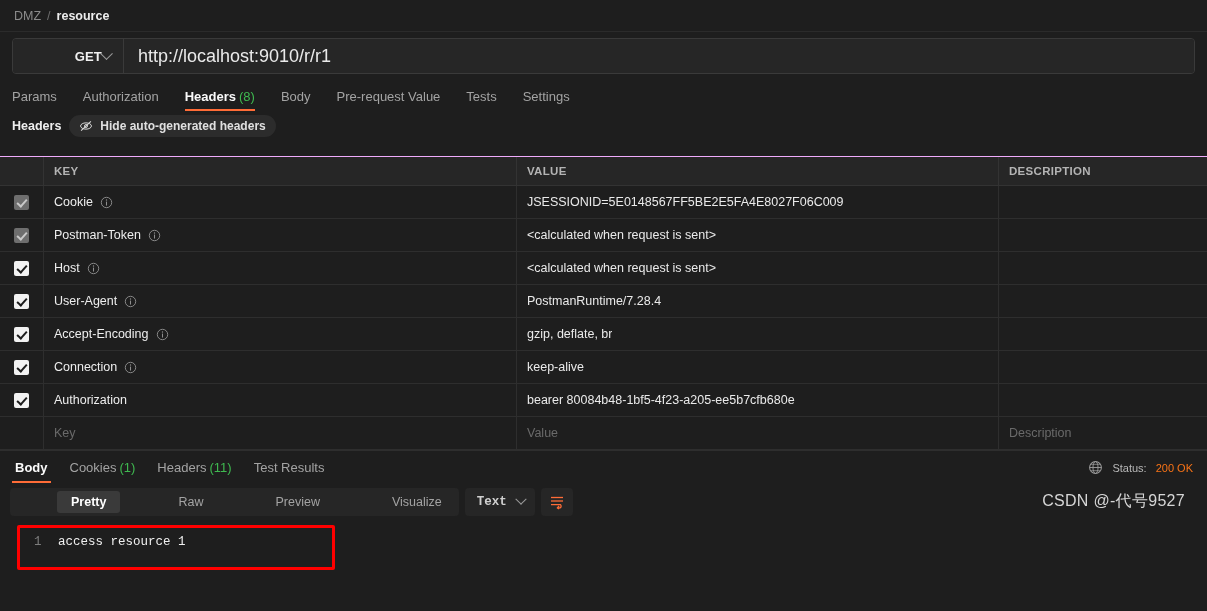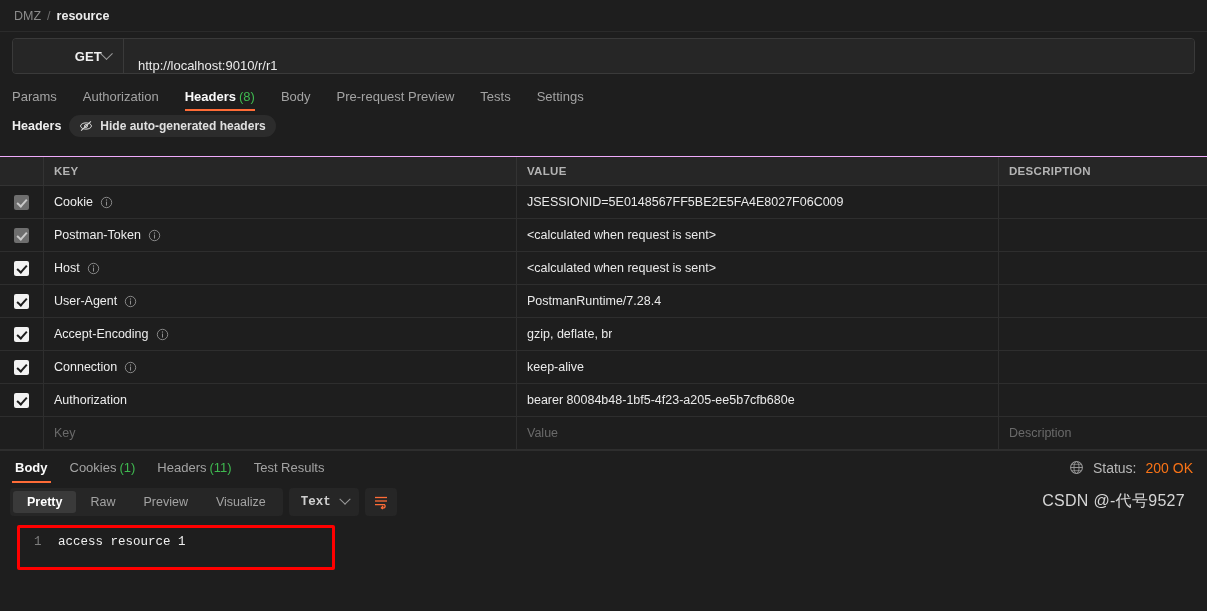--- a/index.html
+++ b/index.html
@@ -41,22 +41,22 @@
     width:111px; flex:0 0 111px;
     display:flex; align-items:center; justify-content:flex-end;
     padding:0 12px 0 16px;
     border-right:1px solid #3a3a3a;
     background:#262626;
   }
   .method-label { font-weight:bold; font-size:13px; color:#f0f0f0; letter-spacing:.2px; }
   .chev { width:9px; height:9px; border-right:1.6px solid #9a9a9a; border-bottom:1.6px solid #9a9a9a;
           transform:rotate(45deg) translate(-2px,-2px); }
   .url-input {
-    flex:1; display:flex; align-items:flex-end;
-    padding-left:14px; color:#eaeaea; font-size:13px; background:#262626;
+    flex:1; display:flex; align-items:center;
+    padding-left:14px; color:#eaeaea; font-size:18px; background:#262626;
   }
 
   
   .req-tabs {
     flex:0 0 31px; height:31px;
     display:flex; align-items:flex-end;
     padding-left:12px; gap:0;
     background:#1e1e1e;
   }
   .rtab {
@@ -130,26 +130,26 @@
     position:relative; padding:9px 11px 9px 11px; font-size:13px; color:#a3a3a3; line-height:1;
   }
   .stab.active { color:#fafafa; font-weight:bold; }
   .stab.active::after { content:""; position:absolute; left:8px; right:8px; bottom:0; height:2px; background:#ff6c37; }
   .stab .count { color:#3fb950; font-weight:normal; margin-left:3px; }
   .status-area {
     position:absolute; right:14px; top:0; height:33px;
     display:flex; align-items:center; gap:9px;
   }
   .globe { width:15px; height:15px; display:block; }
-  .status-txt { font-size:14px; color:#b8b8b8; }
+  .status-txt { font-size:11px; color:#b8b8b8; }
   .status-val { color:#f97316; }
 
   .fmt-bar { flex:0 0 38px; height:38px; display:flex; align-items:center; gap:6px; padding-left:10px; background:#1e1e1e; }
   .seg { display:flex; background:#262626; border-radius:4px; padding:3px; height:28px; align-items:center; }
-  .segbtn { padding:0 14px; font-size:12.5px; color:#a3a3a3; line-height:22px; border-radius:3px; }
+  .segbtn { padding:0 14px; font-size:12.5px; color:#a3a3a3; line-height:22px; border-radius:3px;margin-left:44px; }
   .segbtn.active { background:#3a3a3a; color:#ffffff; font-weight:bold; }
   .typebox {
     display:flex; align-items:center; gap:10px; height:28px; padding:0 10px 0 12px;
     background:#262626; border-radius:4px;font-family:Liberation Mono, monospace;
   }
   .typebox .t { font-size:12.5px; color:#cfcfcf; font-weight:bold; }
   .chev2 { width:8px; height:8px; border-right:1.5px solid #9a9a9a; border-bottom:1.5px solid #9a9a9a;
            transform:rotate(45deg) translate(-2px,-2px); }
   .wrapbtn { width:32px; height:28px; background:#262626; border-radius:4px; display:flex; align-items:center; justify-content:center; }
   .wrapicon { width:16px; height:16px; display:block; }
@@ -201,21 +201,21 @@
     <div class="rtab">
       <span>Authorization</span>
     </div>
     <div class="rtab active">
       <span>Headers</span><span class="count">(8)</span>
     </div>
     <div class="rtab">
       <span>Body</span>
     </div>
     <div class="rtab">
-      <span>Pre-request Preview</span>
+      <span>Pre-request Value</span>
     </div>
     <div class="rtab">
       <span>Tests</span>
     </div>
     <div class="rtab">
       <span>Settings</span>
     </div>
   </div>
 
   <div class="sub-bar">

